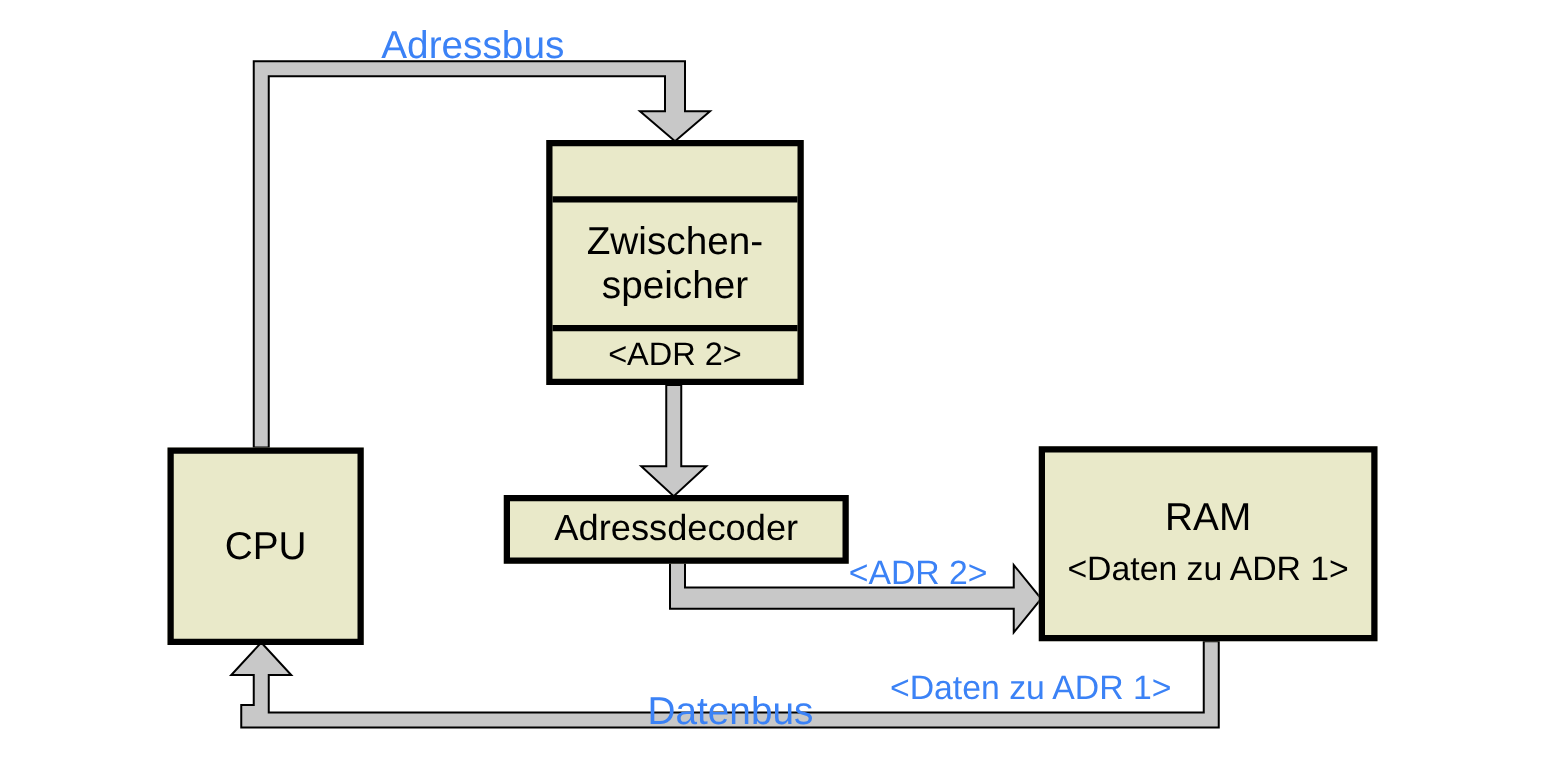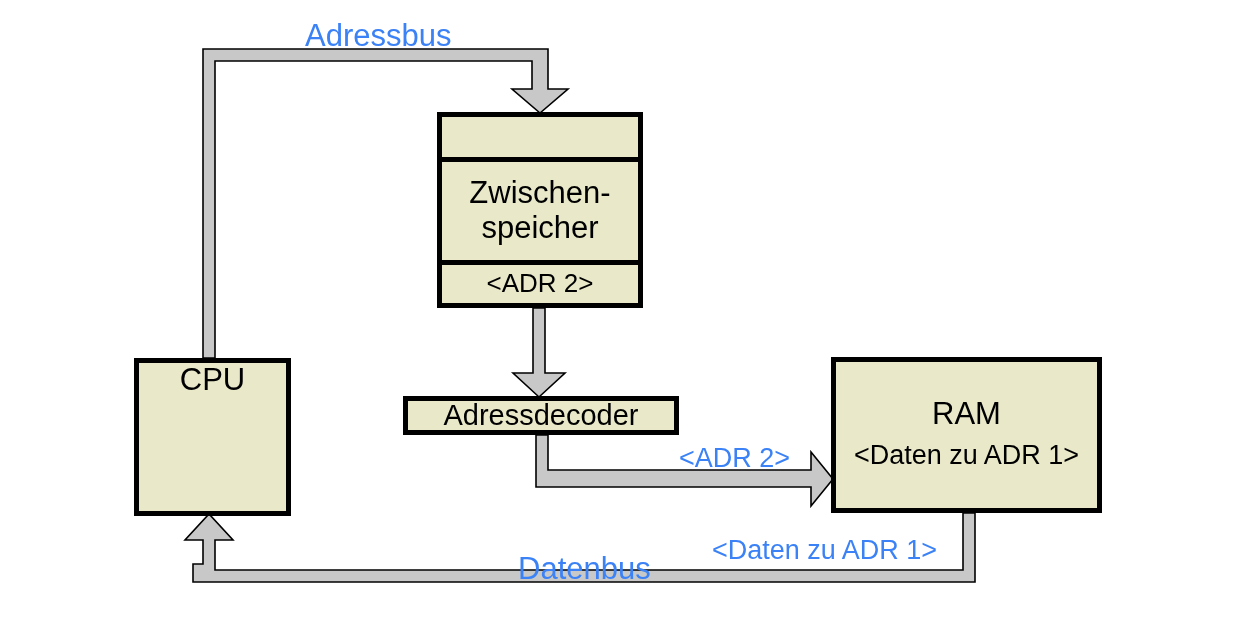--- a/index.html
+++ b/index.html
@@ -26,20 +26,21 @@
   }
   
   .box {
     position: absolute;
     box-sizing: border-box;
     background: #e9e9c9;
     border: 5px solid #000000;
     display: flex;
     flex-direction: column;
     align-items: stretch;
+    justify-content: center;
     z-index: 3;
   }
   .box .cell {
     text-align: center;
     color: #000000;
     line-height: 1.12;
   }
   .divider {
     height: 5px;
     background: #000000;
@@ -61,21 +62,21 @@
     align-items: center; justify-content: center;
     font-size: 31px;
   }
   #zs-bottom {
     height: 38px;
     display: flex; align-items: center; justify-content: center;
     font-size: 26px;
   }
 
   #adressdecoder-box {
-    left: 403px; top: 396px; width: 276px; height: 39px;
+    left: 403px; top: 396px; width: 276px; height: 55px;
     justify-content: center;
   }
   #adressdecoder-box .cell { font-size: 29px; }
 
   #ram-box {
     left: 831px; top: 357px; width: 271px; height: 156px;
     justify-content: center;
   }
   #ram-title { font-size: 31px; margin-bottom: 6px; }
   #ram-line1, #ram-line2 { font-size: 27px; line-height: 1.28; }

